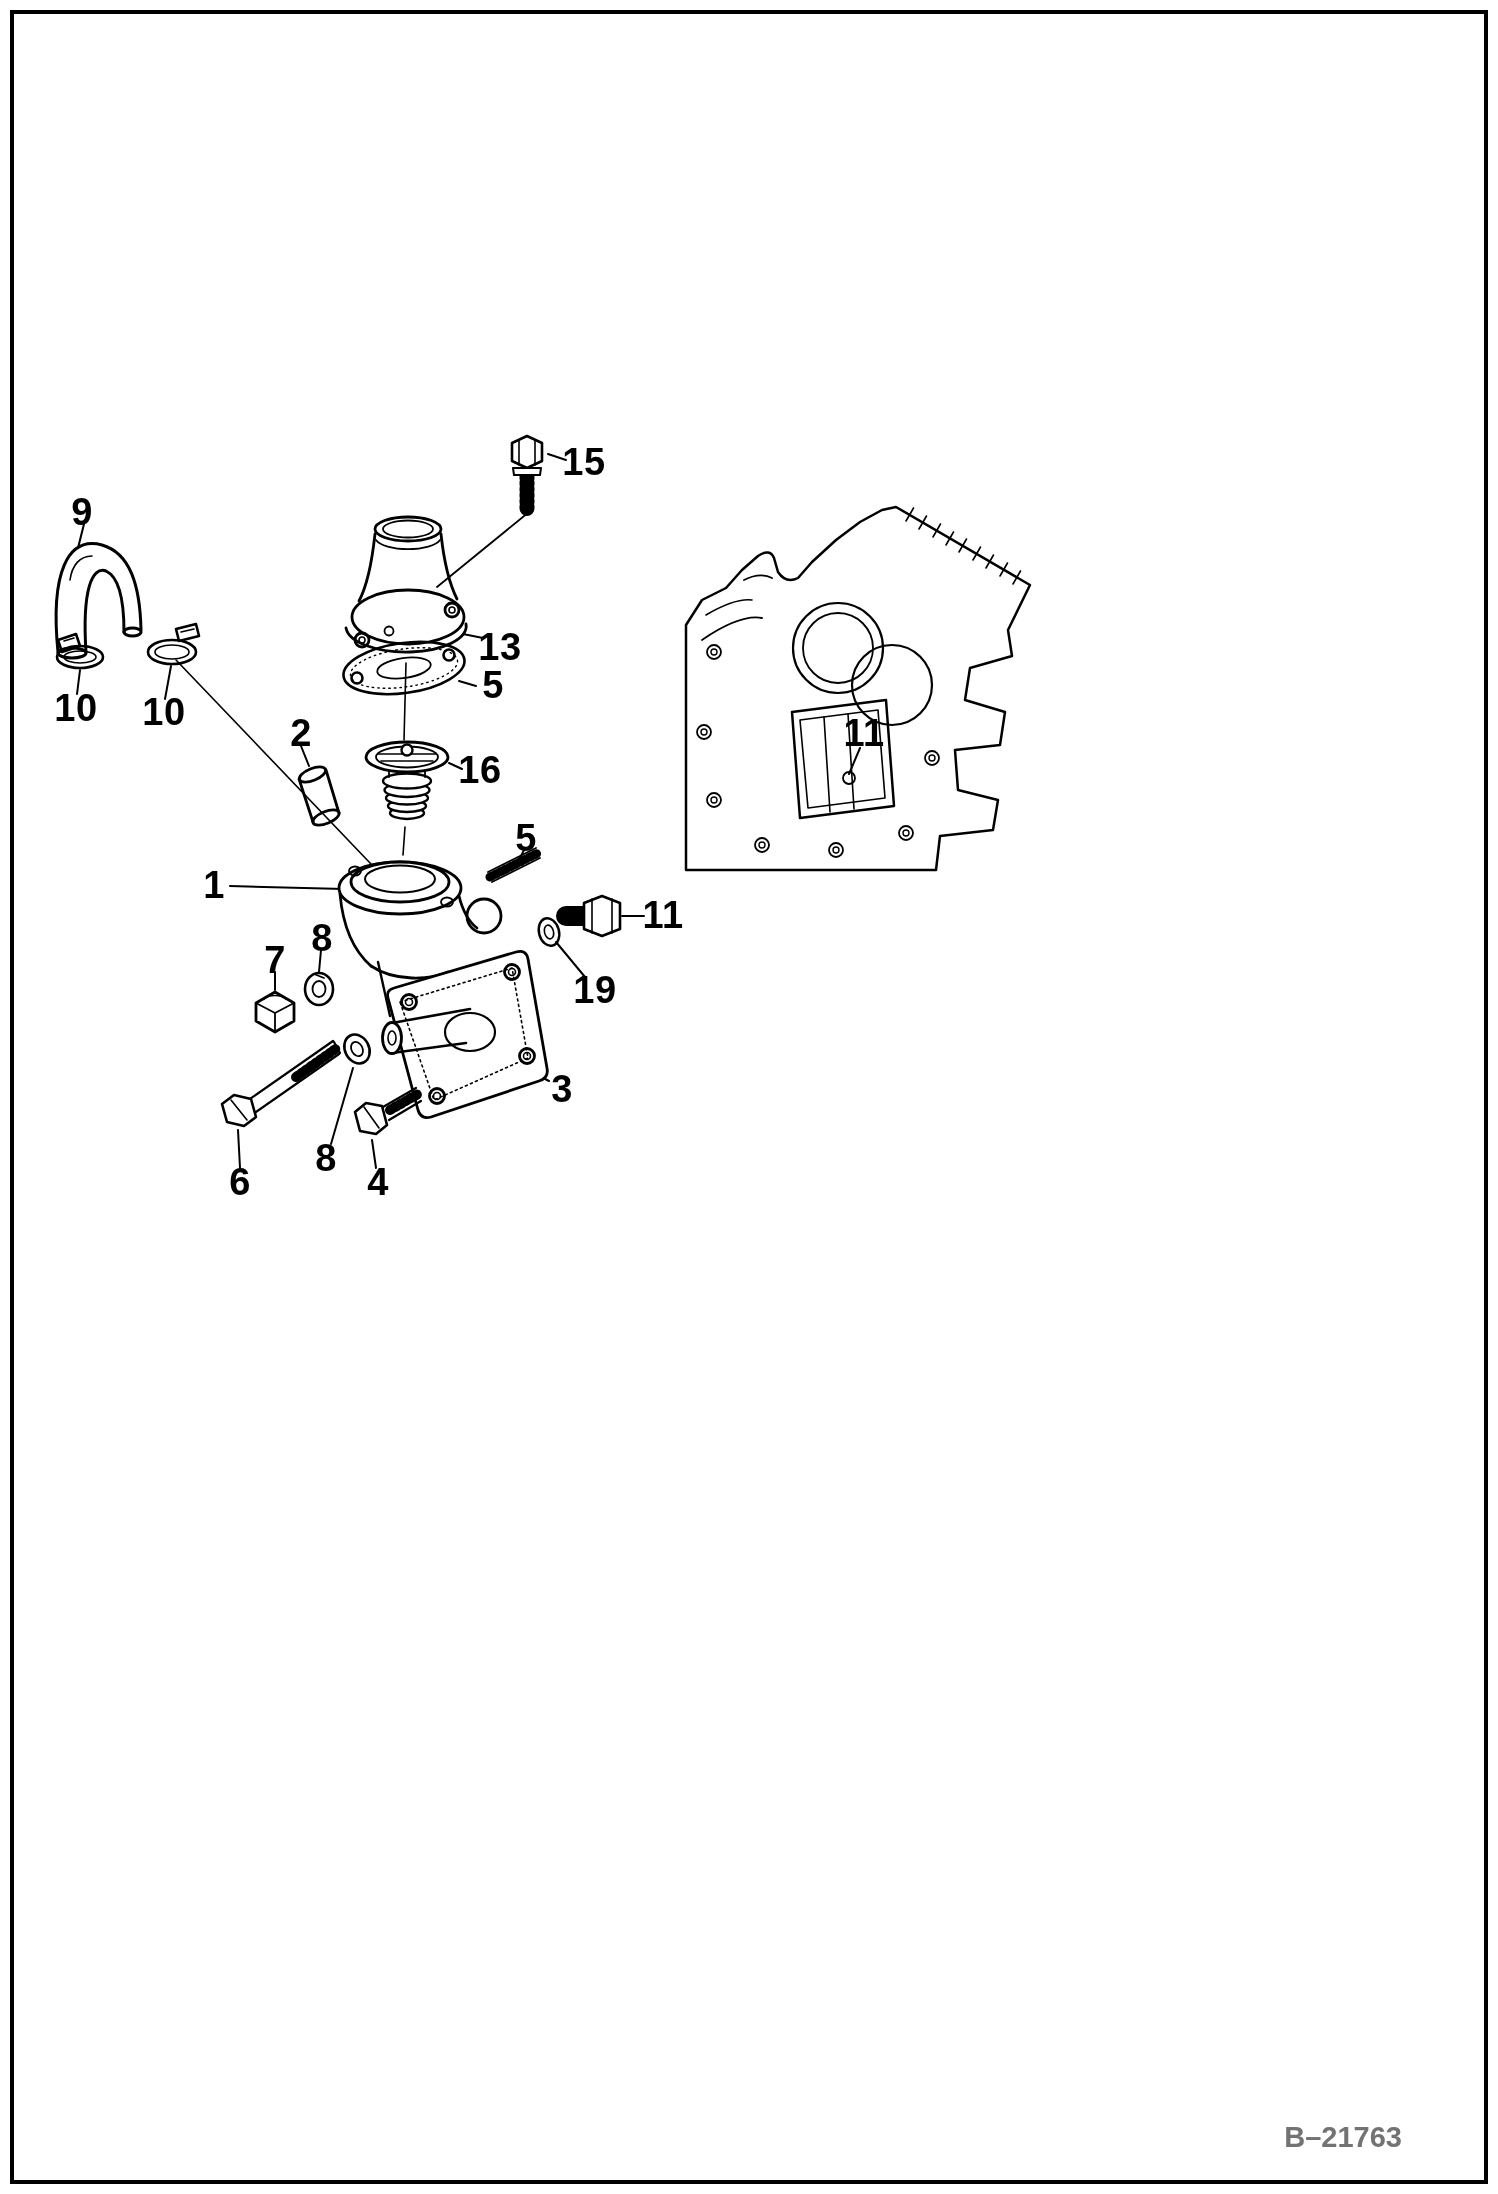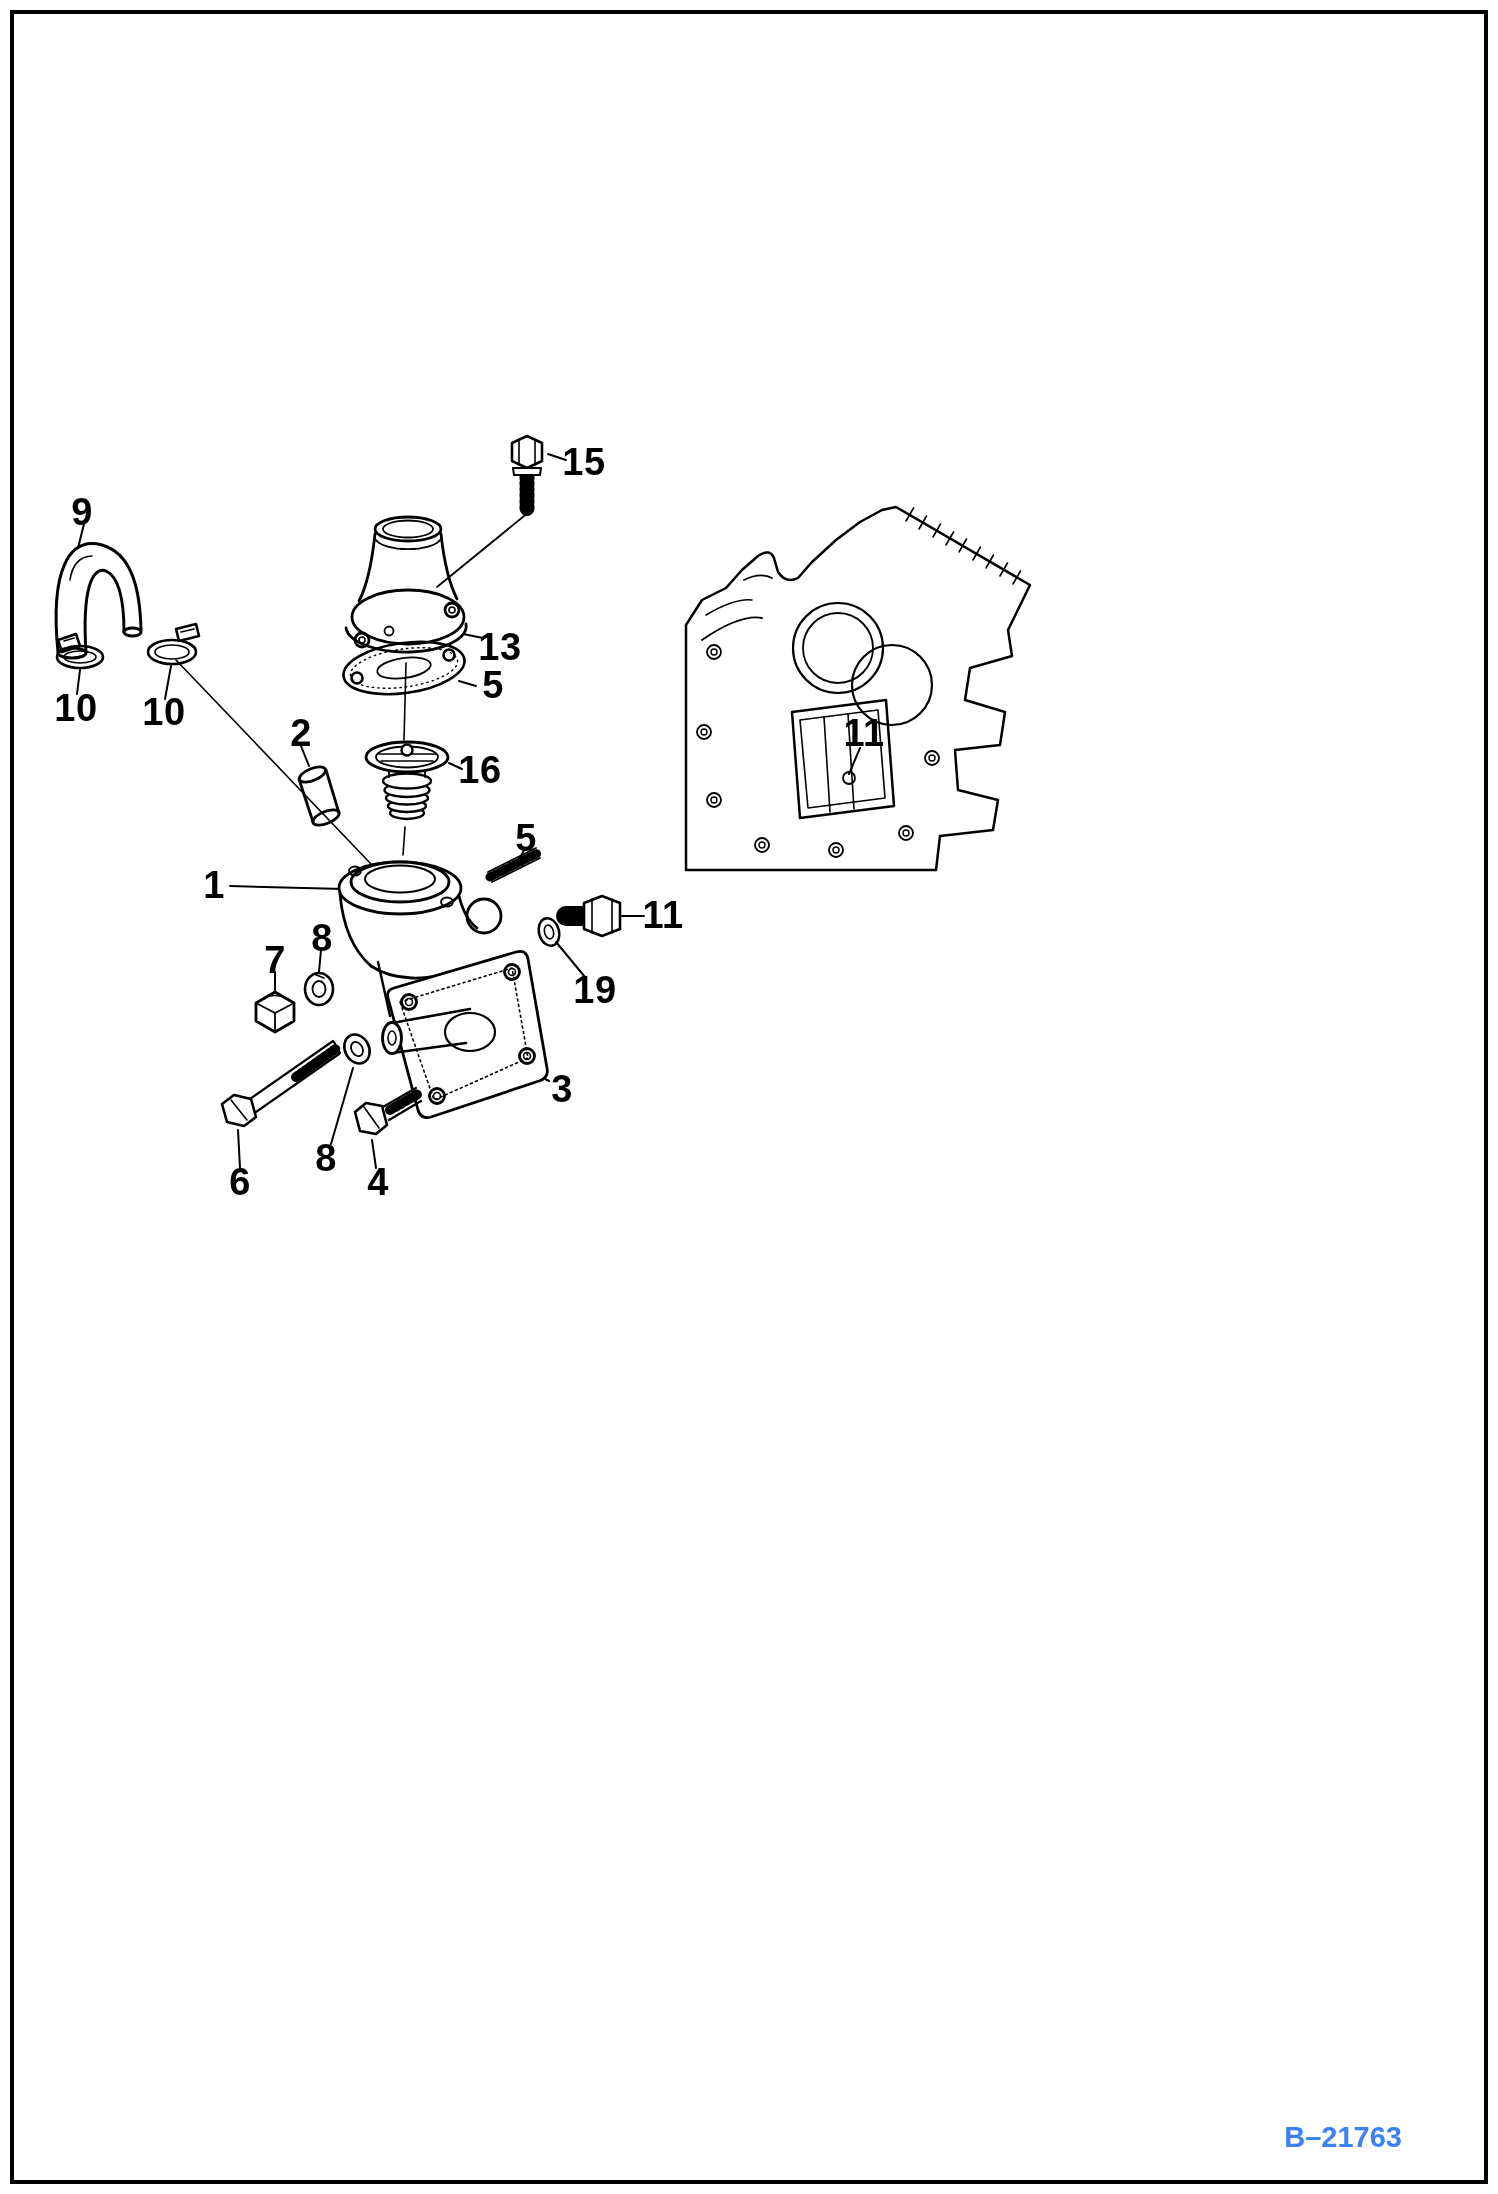--- a/index.html
+++ b/index.html
@@ -24,21 +24,21 @@
     line-height:1;
     letter-spacing:0.5px;
     white-space:nowrap;
     color:#000;
   }
   .drawing-number{
     position:absolute;
     right:96px;bottom:40px;
     font-weight:bold;
     font-size:29px;
-    color:#3b82f6;
+    color:#737373;
   }
 </style>
 </head>
 <body>
 
 <div class="page-border"></div>
 
 <svg class="figure" viewBox="0 0 1498 2194" fill="none" stroke="#000" stroke-linecap="round" stroke-linejoin="round">
 
   <g stroke-width="2">

